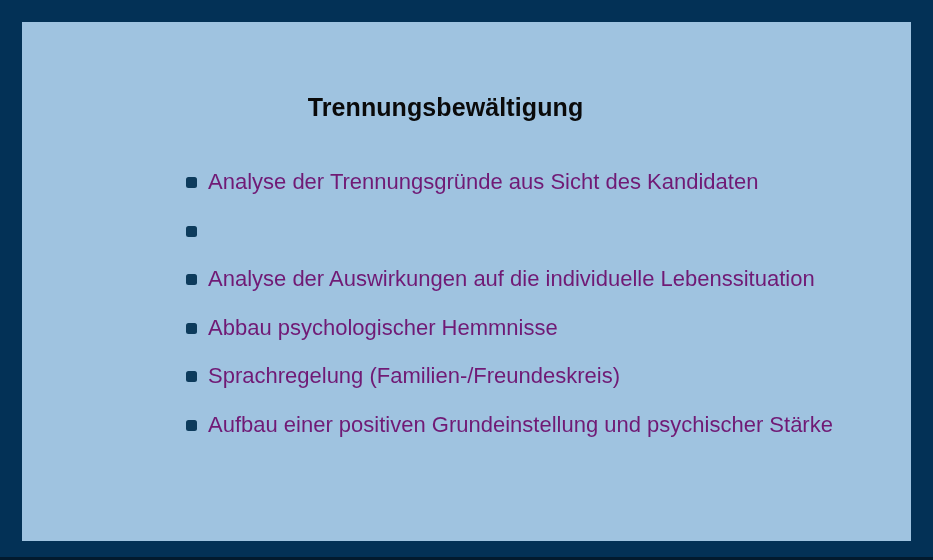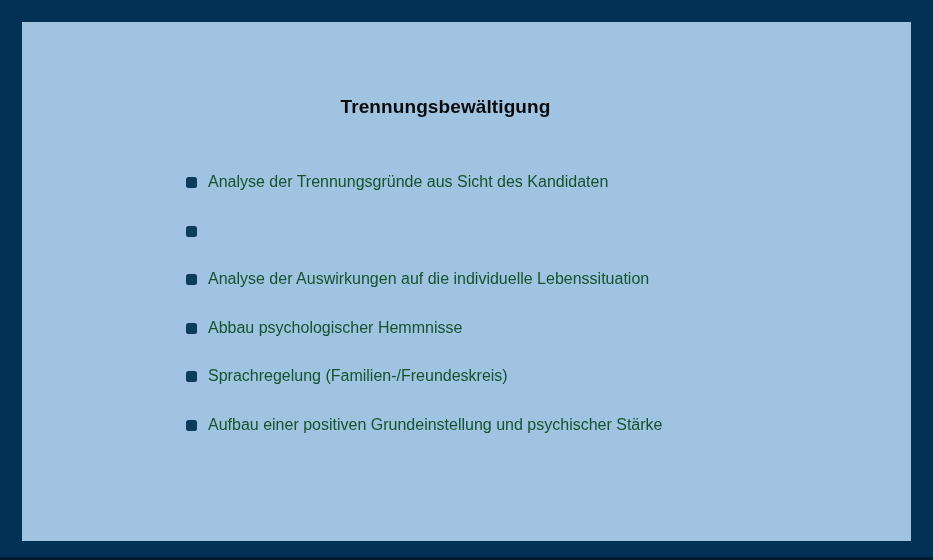--- a/index.html
+++ b/index.html
@@ -45,21 +45,21 @@
     box-sizing: border-box;
   }
 
   
   #slide-title {
     position: absolute;
     left: 0;
     top: 70px;
     width: 889px;
     text-align: center;
-    font-size: 19px;
+    font-size: 25px;
     font-weight: bold;
     color: #0a0a0a;
     letter-spacing: 0.1px;
     line-height: 30px;
     white-space: nowrap;
   }
   
   #slide-title-inner {
     display: inline-block;
     transform: translateX(-21px);
@@ -86,23 +86,23 @@
     flex: 0 0 auto;
     width: 11px;
     height: 11px;
     margin-top: 7px;
     margin-right: 11px;
     background: #0d3b5c;
     border-radius: 2.5px;
   }
   .bullet-text {
     flex: 1 1 auto;
-    font-size: 16px;
+    font-size: 22px;
     line-height: 24px;
-    color: #14532d;
+    color: #701a75;
     white-space: nowrap;
   }
 </style>
 </head>
 <body>
 
 <div id="slide-frame">
 
   <div id="content-panel">
 

